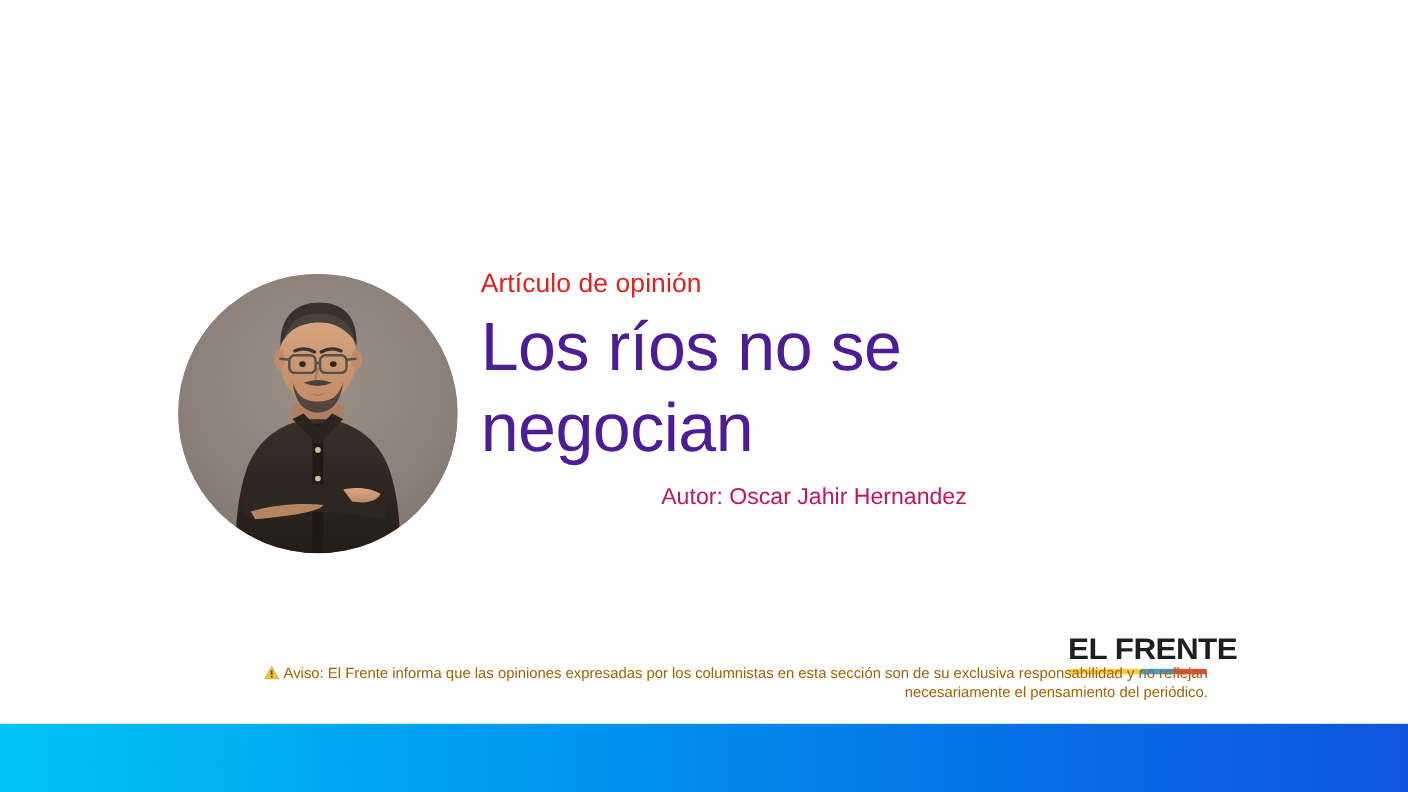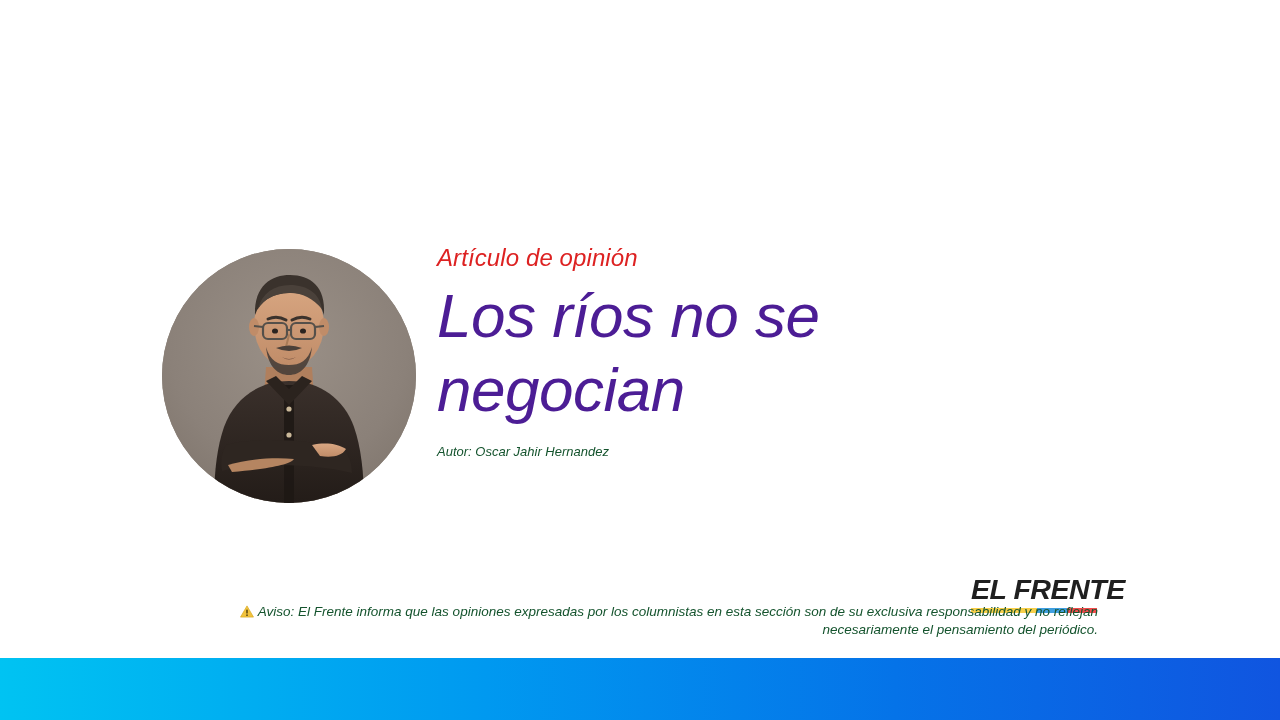--- a/index.html
+++ b/index.html
@@ -14,21 +14,20 @@
     overflow: hidden;
     font-family: "Liberation Sans", sans-serif;
     -webkit-font-smoothing: antialiased;
   }
 
   .slide {
     position: relative;
     width: 1280px;
     height: 720px;
     background: #ffffff;
-    font-style: italic;
   }
 
   
   .portrait-wrap {
     position: absolute;
     left: 162px;
     top: 249px;
     width: 254px;
     height: 254px;
     border-radius: 50%;
@@ -63,24 +62,24 @@
     font-weight: 400;
     color: #4c1d95;
     letter-spacing: -0.5px;
     max-width: 470px;
   }
   .author {
     position: absolute;
     left: 437px;
     top: 441px;
     width: 606px;
-    text-align: left;
-    font-size: 13px;
+    text-align: center;
+    font-size: 21px;
     line-height: 22px;
-    color: #14532d;
+    color: #be185d;
     font-weight: 400;
   }
 
   
   .logo {
     position: absolute;
     left: 971px;
     top: 576px;
     width: 131px;
   }
@@ -109,21 +108,21 @@
 
   
   .disclaimer {
     position: absolute;
     left: 190px;
     top: 603px;
     width: 908px;
     text-align: right;
     font-size: 13.5px;
     line-height: 17.5px;
-    color: #14532d;
+    color: #a16207;
     font-weight: 400;
   }
   .warn-icon {
     display: inline-block;
     vertical-align: -2px;
     margin-right: 4px;
     width: 14px;
     height: 13px;
   }
 

